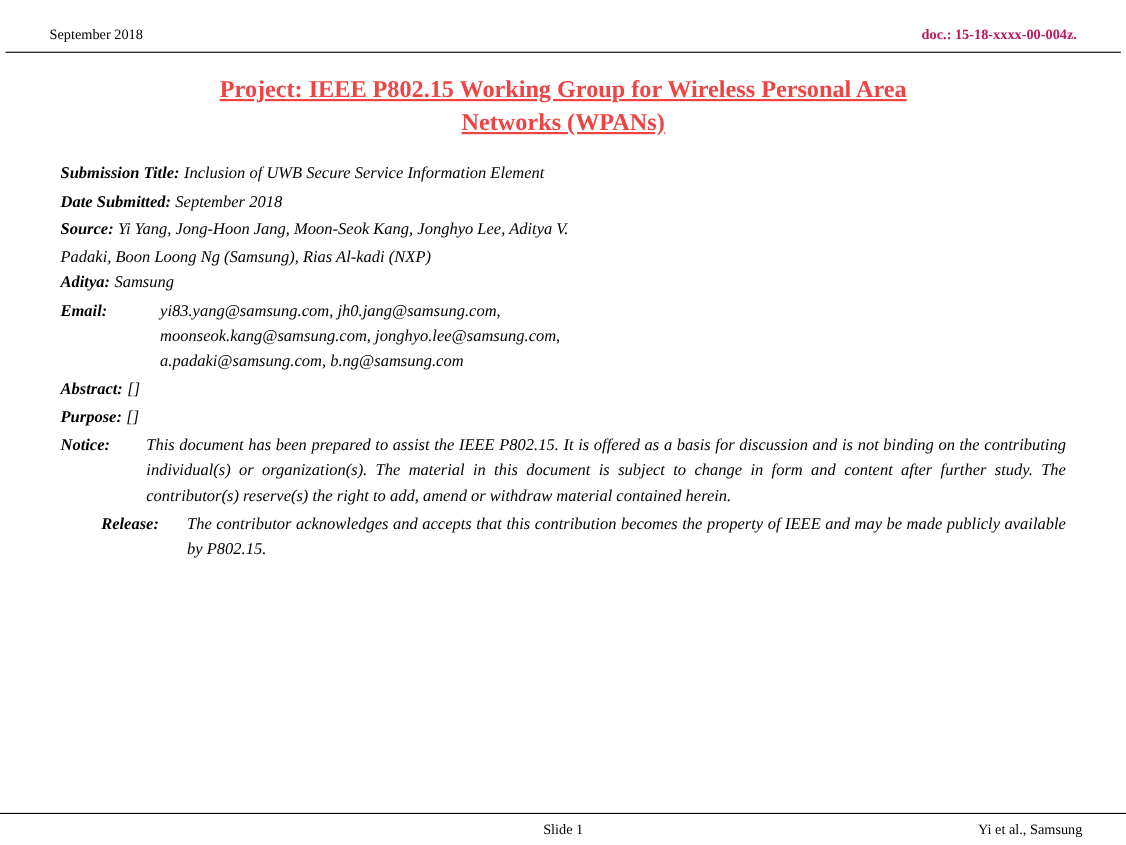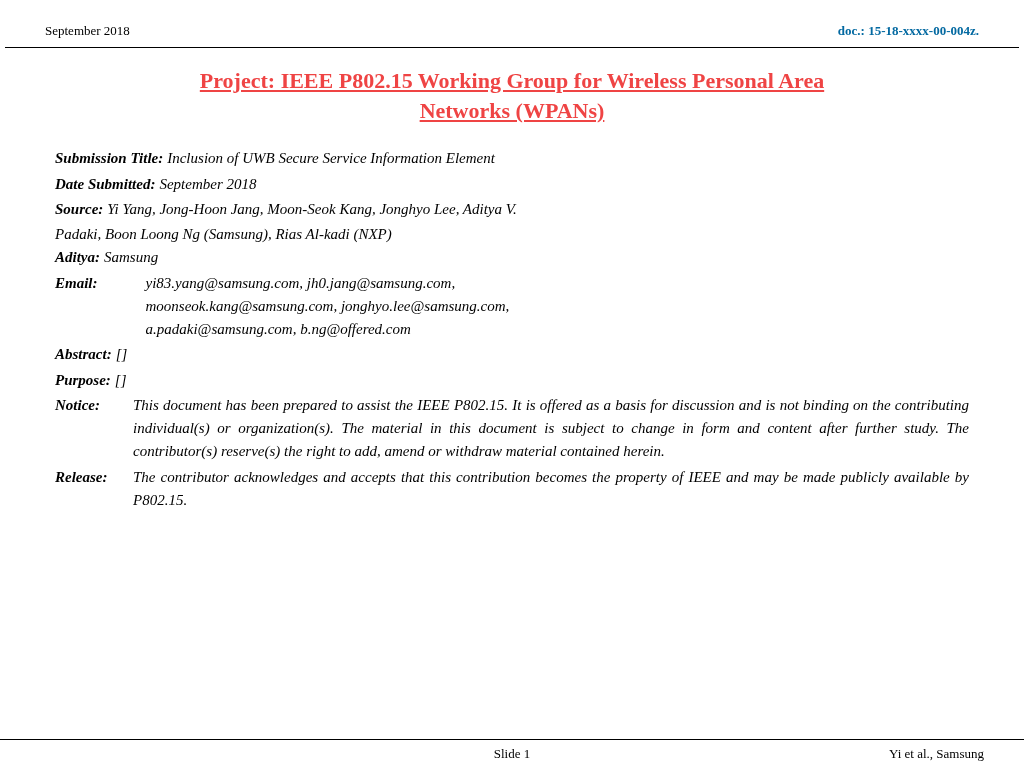--- a/index.html
+++ b/index.html
@@ -36,21 +36,21 @@
     }
 
     .header-date {
       font-size: 13px;
       color: #000;
     }
 
     .header-doc {
       font-size: 13px;
       font-weight: bold;
-      color: #0369a1;
+      color: #be185d;
     }
 
     .content {
       padding: 10px 50px 0 50px;
     }
 
     .title-block {
       text-align: center;
       margin-bottom: 22px;
       margin-top: 8px;
@@ -116,20 +116,21 @@
 
     .release-block {
       display: flex;
       margin-bottom: 2px;
     }
 
     .release-label {
       font-weight: bold;
       min-width: 78px;
       flex-shrink: 0;
+      margin-left: 37px;
     }
 
     .release-text {
       flex: 1;
       text-align: justify;
       line-height: 1.55;
     }
 
     .footer {
       position: absolute;
@@ -210,21 +211,21 @@
       <div class="field-row">
         <span class="field-label">Aditya:</span>
         <span class="field-value">Samsung</span>
       </div>
 
       <div class="email-block">
         <span class="field-label">Email:</span>
         <div class="email-lines">
           <div>yi83.yang@samsung.com, jh0.jang@samsung.com,</div>
           <div>moonseok.kang@samsung.com, jonghyo.lee@samsung.com,</div>
-          <div>a.padaki@samsung.com, b.ng@offered.com</div>
+          <div>a.padaki@samsung.com, b.ng@samsung.com</div>
         </div>
       </div>
 
       <div class="field-row">
         <span class="field-label">Abstract:</span>
         <span class="field-value">[]</span>
       </div>
 
       <div class="field-row">
         <span class="field-label">Purpose:</span>

